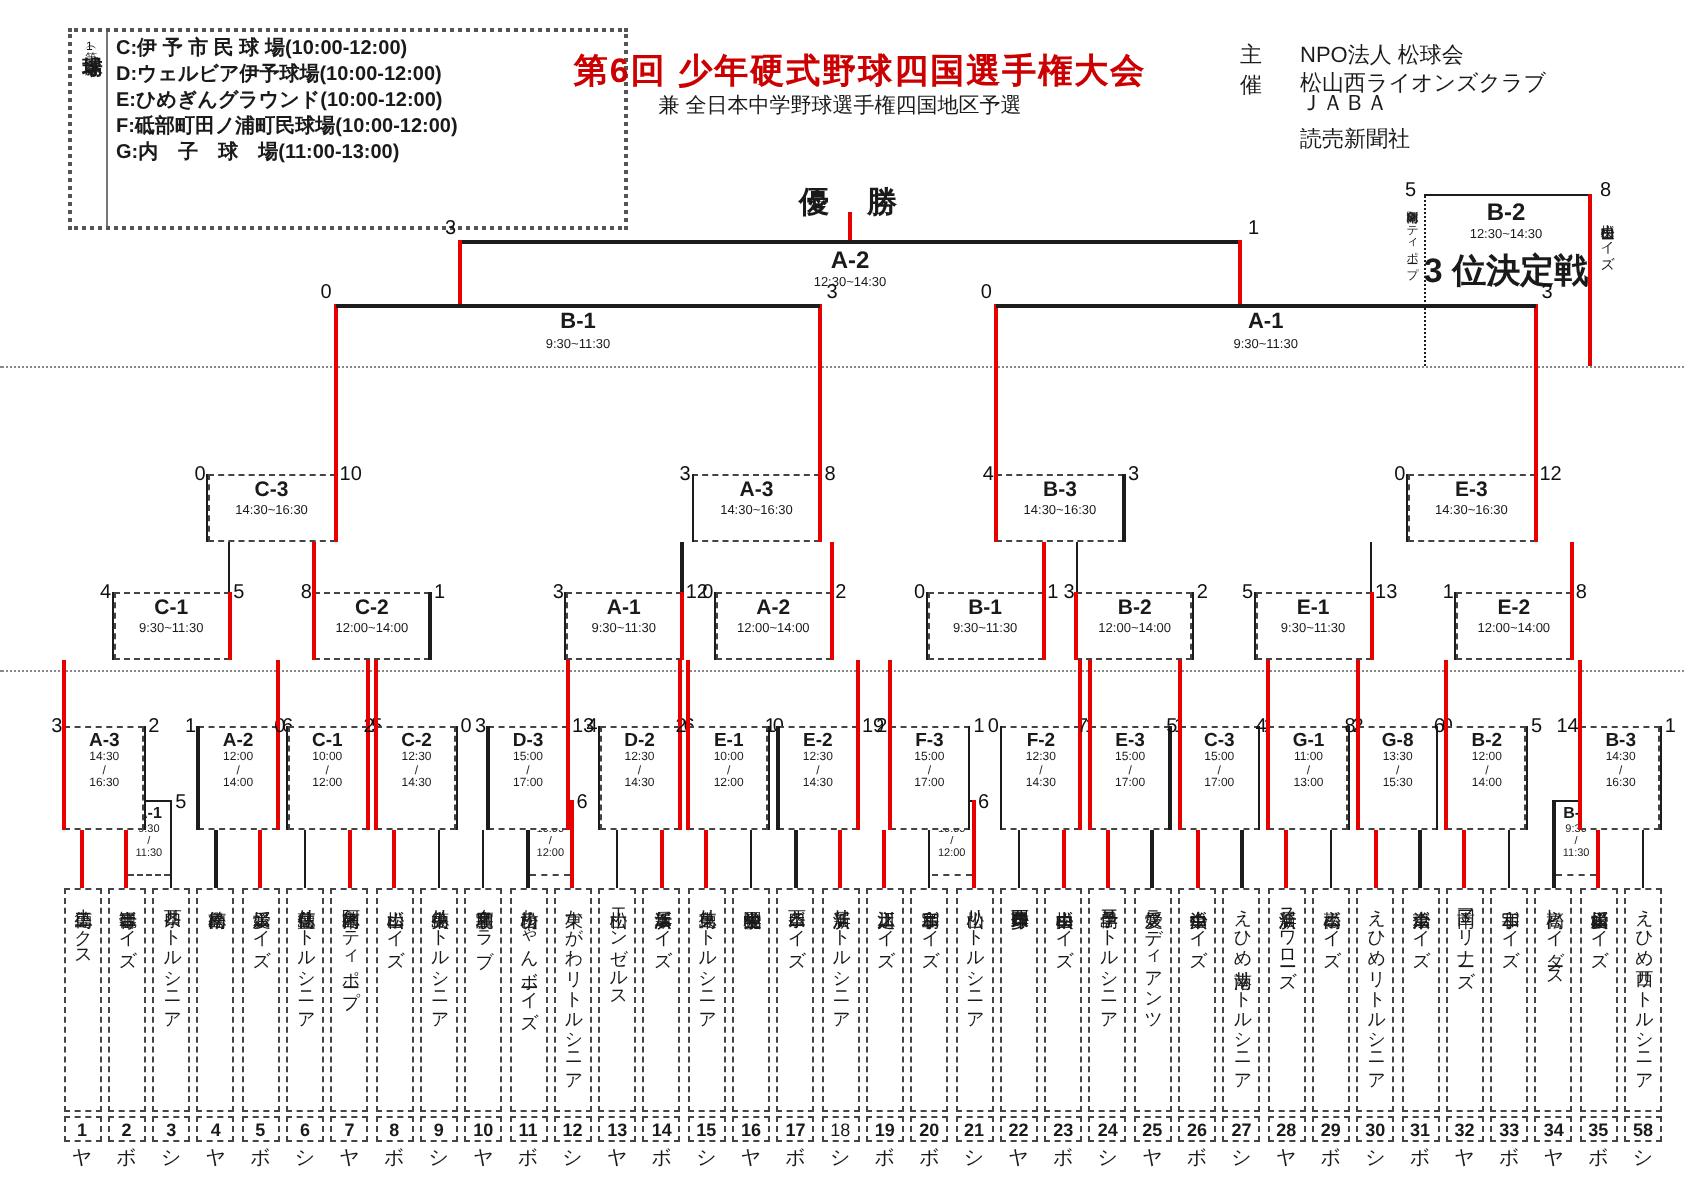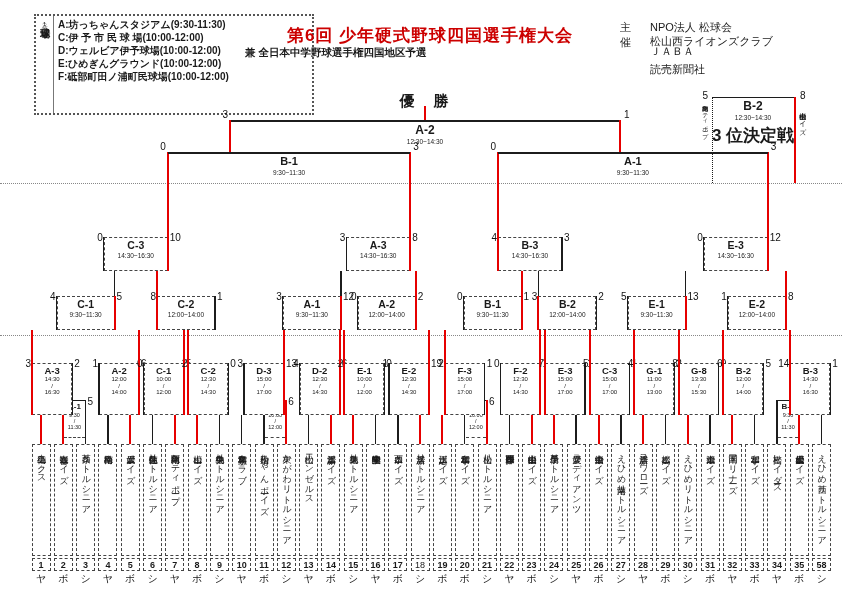--- a/index.html
+++ b/index.html
@@ -11,46 +11,46 @@
   .center{text-align:center;}
   
   #legend{left:34px;top:14px;width:276px;height:97px;border:2px dotted #555;background:#fff;display:flex;}
   #legend .strip{width:17px;border-right:1px solid #777;display:flex;flex-direction:column;align-items:center;padding-top:4px;}
   #legend .strip .l1{font-size:10px;font-weight:bold;}
   #legend .strip .l2{font-size:6px;margin-top:1px;}
   #legend .lines{flex:1;padding:3px 2px 0 4px;}
   #legend .lines div{font-size:10px;font-weight:bold;line-height:12.9px;white-space:nowrap;letter-spacing:0px;}
   
   #title{left:245px;top:24px;width:370px;font-size:17px;font-weight:bold;color:#cc0000;letter-spacing:1px;white-space:nowrap;text-align:center;}
-  #subtitle{left:245px;top:46px;width:370px;font-size:10.5px;font-weight:bold;}
+  #subtitle{left:235px;top:46px;width:370px;font-size:10.5px;font-weight:normal;text-align:center;}
   #orga{left:620px;top:20px;font-size:11px;}
   #orga .lbl{position:absolute;left:0;top:0;}
   #orga .ln{position:absolute;left:30px;white-space:nowrap;}
   
   .glabel{font-weight:bold;}
   .score{font-size:10px;color:#111;}
   .sep{border-top:1px dotted #888;height:0;}
   #champ{font-size:15px;font-weight:bold;letter-spacing:2px;}
 </style>
 </head>
 <body>
 
 <div id="page">
 
   <div id="legend" class="abs">
     <div class="strip">
       <div class="l1 vt">球場</div>
       <div class="l2 vt">（第1試合時間）</div>
     </div>
     <div class="lines">
-      <div>A:坊っちゃんスタジアム(9:30-11:30)</div>
       <div>C:伊 予 市 民 球 場(10:00-12:00)</div>
       <div>D:ウェルビア伊予球場(10:00-12:00)</div>
       <div>E:ひめぎんグラウンド(10:00-12:00)</div>
       <div>F:砥部町田ノ浦町民球場(10:00-12:00)</div>
+      <div>G:内　子　球　場(11:00-13:00)</div>
     </div>
   </div>
 
   <div id="title" class="abs">第6回 少年硬式野球四国選手権大会</div>
   <div id="subtitle" class="abs">兼 全日本中学野球選手権四国地区予選</div>
 
   <div id="orga" class="abs">
     <span class="lbl">主催</span>
     <span class="ln" style="top:0">NPO法人 松球会</span>
     <span class="ln" style="top:14px">松山西ライオンズクラブ</span>

